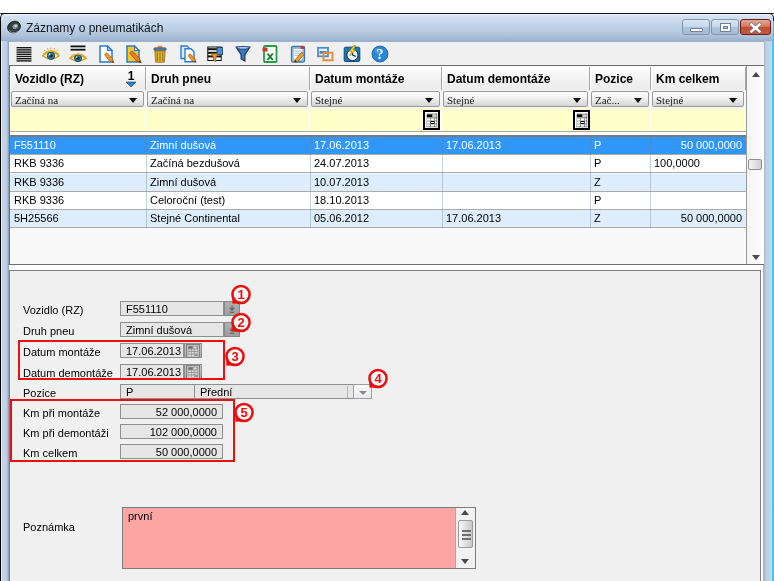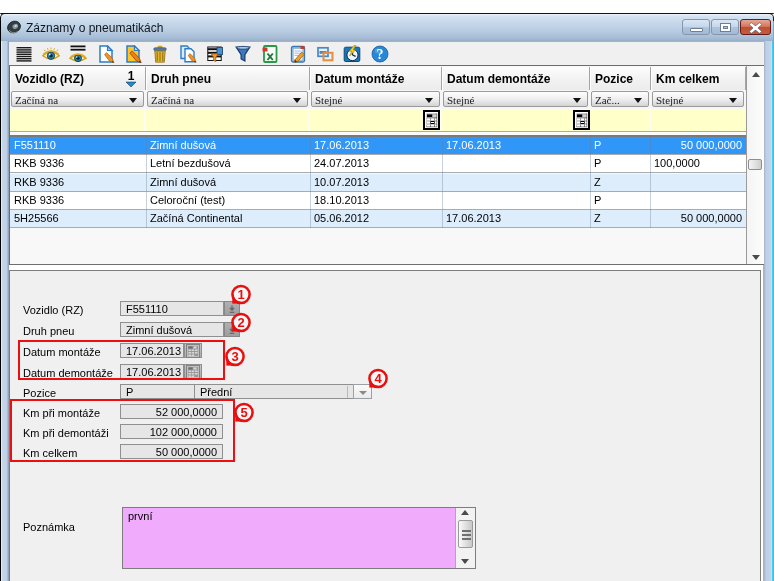--- a/index.html
+++ b/index.html
@@ -62,21 +62,21 @@
 .finput { left:110px; height:15px; background:#e6e6e6; border:1px solid #8f8f8f; padding:1px 0 0 5px; font-size:11px; white-space:nowrap; }
 .fnum { text-align:right; padding-right:5px; width:103px; }
 .dropbtn { height:15px; width:16px; background:linear-gradient(180deg,#b0b0b0,#9e9e9e); border:1px solid #878787; }
 .calbtn { height:15px; width:18px; background:linear-gradient(180deg,#c6c6c6,#adadad); border:1px solid #8f8f8f; }
 
 
 .redbox { border:2px solid #ec0f0f; }
 .anno { width:22px; height:22px; }
 
 
-#memo { left:112px; top:236px; width:354px; height:62px; background:#f0abfc; border:1px solid #7d7d7d; padding:2px 0 16px 5px; font-size:11px; }
+#memo { left:112px; top:236px; width:354px; height:62px; background:#fca5a5; border:1px solid #7d7d7d; padding:2px 0 16px 5px; font-size:11px; }
 #memo-sb { left:445px; top:237px; width:20px; height:60px; background:#f2f2f2; border-left:1px solid #aaa; }
 #memo-thumb { left:2px; top:12px; width:15px; height:28px; border:1px solid #9a9a9a; border-radius:2px; background:linear-gradient(90deg,#fafafa,#c8c8c8); }
 </style>
 </head>
 <body>
 <div id="win">
   <div class="abs" id="border-left"></div>
   <div class="abs" id="border-right"></div>
   <div class="abs" id="border-bottom"></div>
   <div class="abs" id="titlebar"></div>
@@ -324,40 +324,40 @@
       <div class="abs grow" style="top:0; background:#3096f8; color:#fff;">
         <div class="gcell" style="left:0;width:136px;color:#fff">F551110</div>
         <div class="gcell" style="left:136px;width:164px;color:#fff">Zimní dušová</div>
         <div class="gcell" style="left:300px;width:132px;color:#fff">17.06.2013</div>
         <div class="gcell" style="left:432px;width:148px;color:#fff">17.06.2013</div>
         <div class="gcell" style="left:580px;width:60px;color:#fff">P</div>
         <div class="gcell" style="left:640px;width:92px;text-align:right;color:#fff">50 000,0000</div>
       </div>
       <div class="abs grow" style="top:18px; background:#fff;">
         <div class="gcell" style="left:0;width:136px;">RKB 9336</div>
-        <div class="gcell" style="left:136px;width:164px;">Letní bezdušová</div>
+        <div class="gcell" style="left:136px;width:164px;">Začíná bezdušová</div>
         <div class="gcell" style="left:300px;width:132px;">24.07.2013</div>
         <div class="gcell" style="left:580px;width:60px;">P</div>
         <div class="gcell" style="left:640px;width:92px;text-align:left;">100,0000</div>
       </div>
       <div class="abs grow" style="top:37px; background:#ddedfb;">
         <div class="gcell" style="left:0;width:136px;">RKB 9336</div>
         <div class="gcell" style="left:136px;width:164px;">Zimní dušová</div>
         <div class="gcell" style="left:300px;width:132px;">10.07.2013</div>
         <div class="gcell" style="left:580px;width:60px;">Z</div>
       </div>
       <div class="abs grow" style="top:55px; background:#fff;">
         <div class="gcell" style="left:0;width:136px;">RKB 9336</div>
         <div class="gcell" style="left:136px;width:164px;">Celoroční (test)</div>
         <div class="gcell" style="left:300px;width:132px;">18.10.2013</div>
         <div class="gcell" style="left:580px;width:60px;">P</div>
       </div>
       <div class="abs grow" style="top:73px; background:#ddedfb;">
         <div class="gcell" style="left:0;width:136px;">5H25566</div>
-        <div class="gcell" style="left:136px;width:164px;">Začíná Continental</div>
+        <div class="gcell" style="left:136px;width:164px;">Stejné Continental</div>
         <div class="gcell" style="left:300px;width:132px;">05.06.2012</div>
         <div class="gcell" style="left:432px;width:148px;">17.06.2013</div>
         <div class="gcell" style="left:580px;width:60px;">Z</div>
         <div class="gcell" style="left:640px;width:92px;text-align:right;">50 000,0000</div>
       </div>
       <div class="abs vline" style="left:136px;"></div>
       <div class="abs vline" style="left:300px;"></div>
       <div class="abs vline" style="left:432px;"></div>
       <div class="abs vline" style="left:580px;"></div>
       <div class="abs vline" style="left:640px;"></div>

